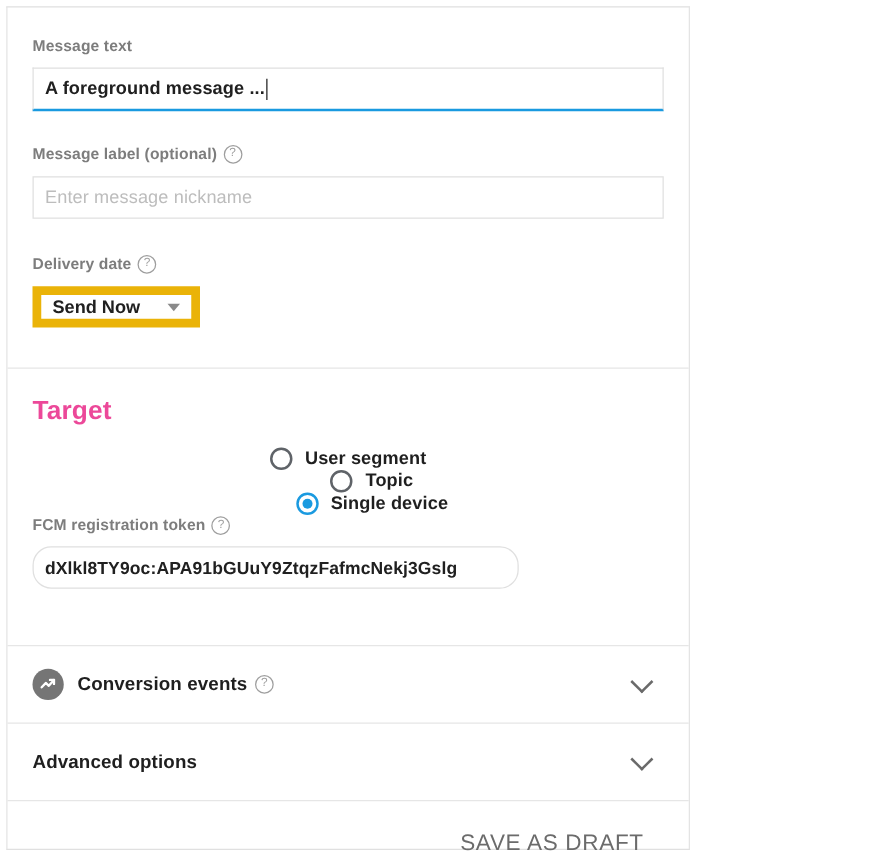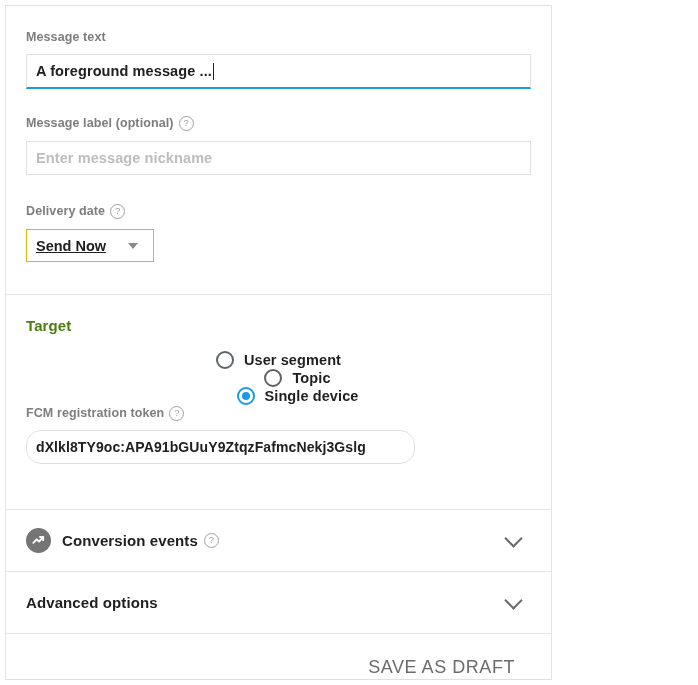--- a/index.html
+++ b/index.html
@@ -81,21 +81,21 @@
     display: flex;
     align-items: center;
     letter-spacing: .1px;
   }
   .text-input.focused {
     border-bottom: 2px solid #1a9ae0;
     height: 35px;
   }
   .text-input.placeholder {
     color: #bdbdbd;
-    font-weight: bold;
+    font-weight: normal;
   }
   .caret {
     display: inline-block;
     width: 1.5px;
     height: 17px;
     background: #202020;
     margin-left: 1px;
   }
 
   
@@ -107,41 +107,40 @@
 
   #delivery-label { margin-top: 28px; }
 
   .select-box {
     margin-top: 10px;
     box-sizing: border-box;
     display: inline-flex;
     align-items: center;
     height: 33px;
     min-width: 128px;
-    border: 1px solid #eab308;
+    border: 7px solid #eab308;
     background: #fff;
     padding: 0 9px;
     font-size: 14.5px;
     font-weight: bold;
     color: #202020;
     gap: 22px;
-    text-decoration: underline;
   }
   .tri-down {
     width: 0; height: 0;
     border-left: 5px solid transparent;
     border-right: 5px solid transparent;
     border-top: 6px solid #8a8a8a;
   }
 
   
   .section-title {
-    font-size: 15px;
-    font-weight: bold;
-    color: #4d7c0f;
+    font-size: 21px;
+    font-weight: bold;
+    color: #ec4899;
     letter-spacing: .1px;
   }
   .radio-row {
     display: flex;
     align-items: center;
     margin-top: 17px;
     flex-direction: column;
   }
   .radio-opt {
     display: flex;

